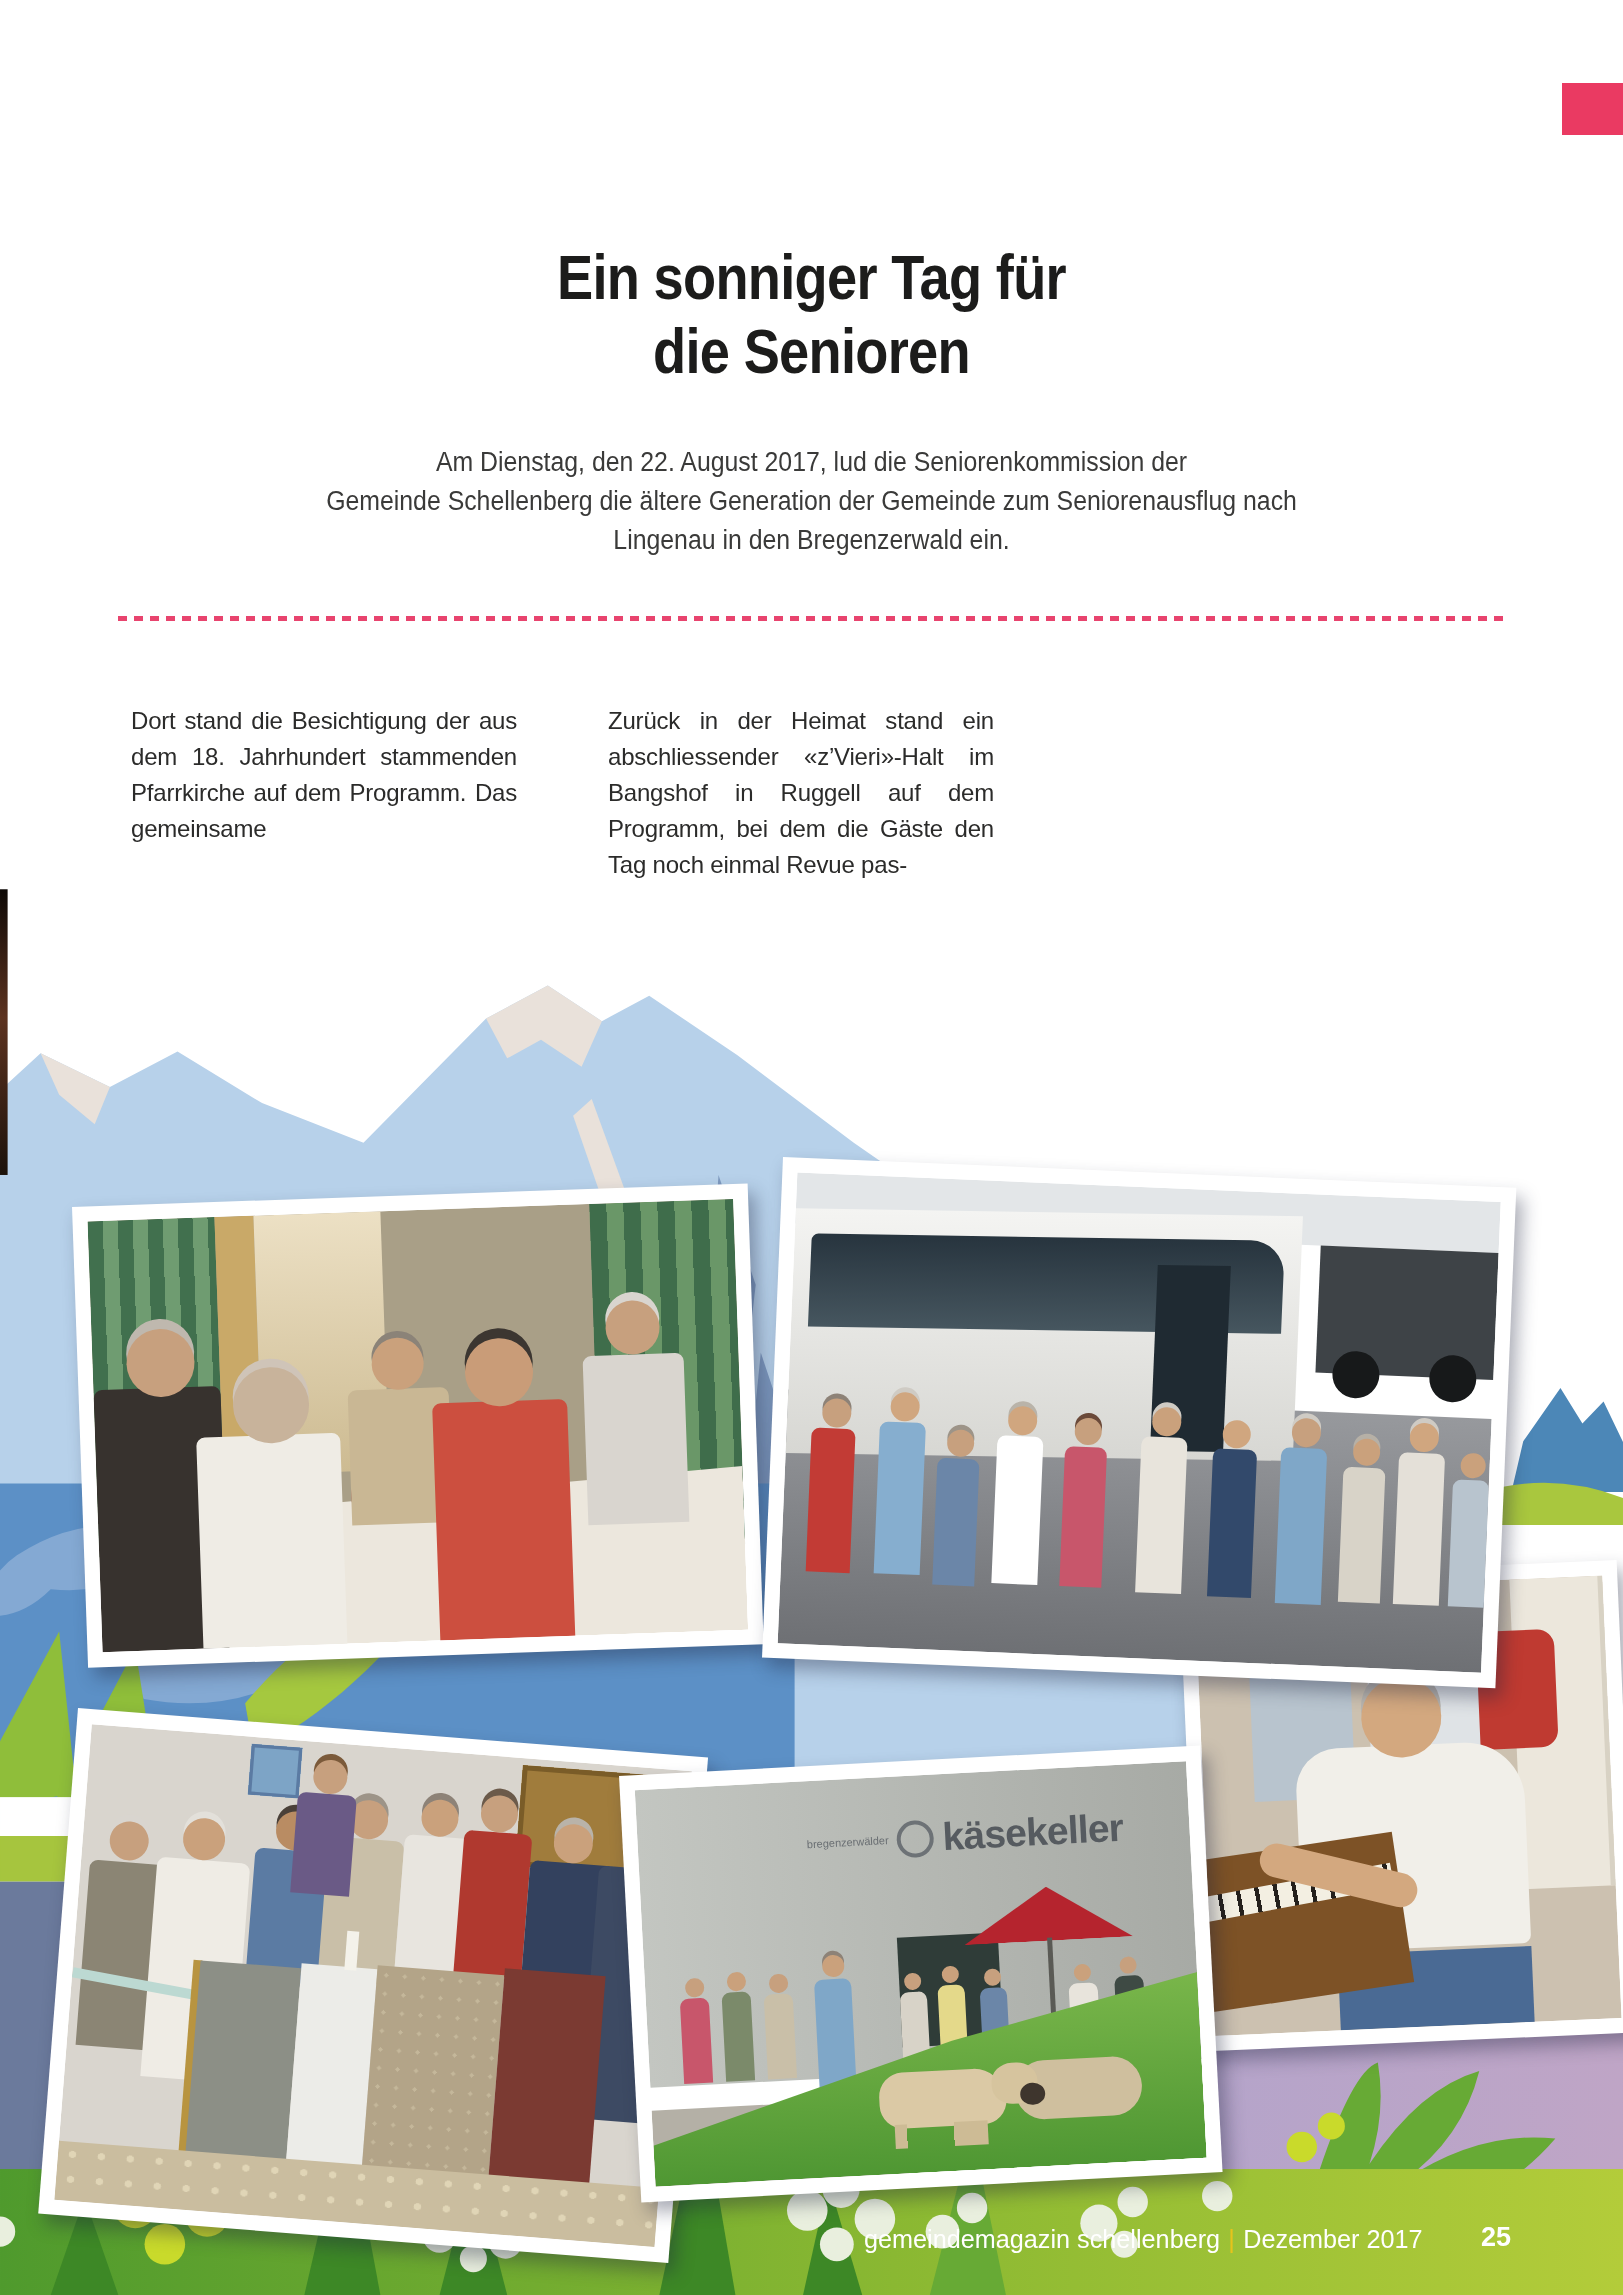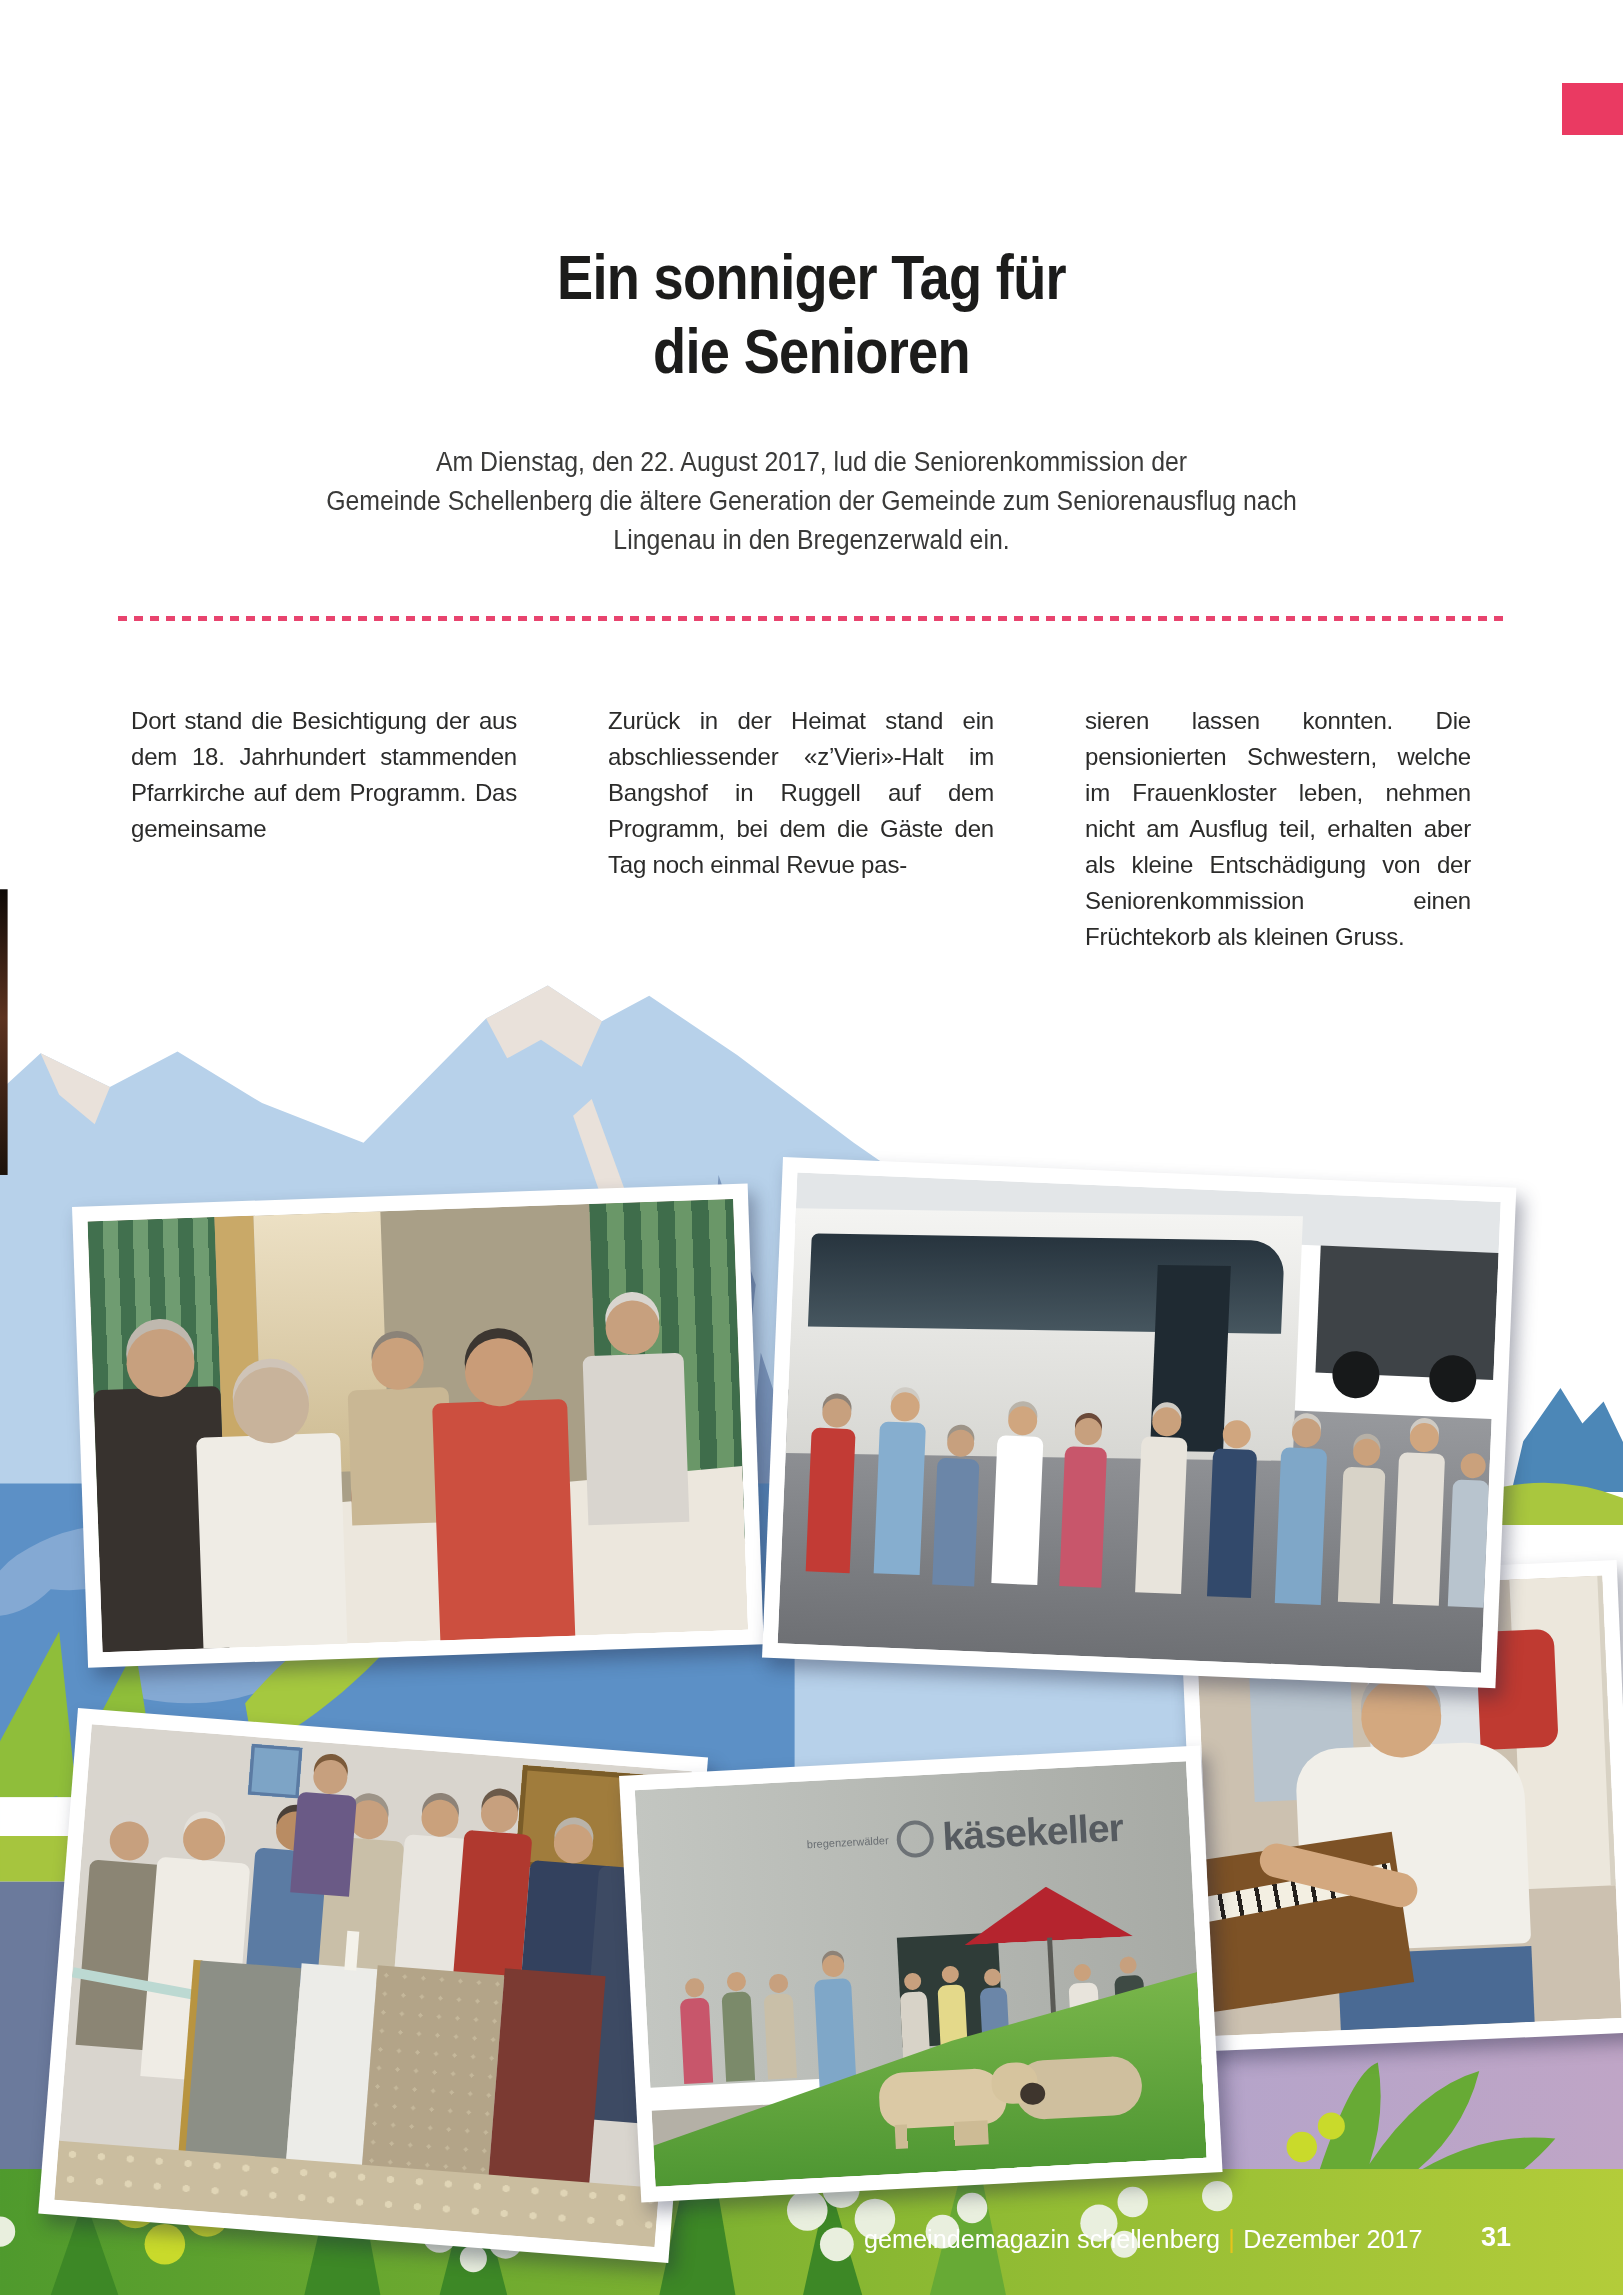--- a/index.html
+++ b/index.html
@@ -229,23 +229,20 @@
 
   <div class="dashed-rule"></div>
 
   <div class="columns">
     <div class="col">
       <p>Dort stand die Besichtigung der aus dem 18. Jahrhundert stammenden Pfarrkirche auf dem Programm. Das gemeinsame</p>
     </div>
     <div class="col">
       <p>Zurück in der Heimat stand ein abschliessender «z’Vieri»-Halt im Bangshof in Ruggell auf dem Programm, bei dem die Gäste den Tag noch einmal Revue pas-</p>
     </div>
-    <div class="col">
-      <p>sieren lassen konnten. Die pensionierten Schwestern, welche im Frauenkloster leben, nehmen nicht am Ausflug teil, erhalten aber als kleine Entschädigung von der Seniorenkommission einen Früchtekorb als kleinen Gruss.</p>
-    </div>
   </div>
 
   <div class="photo photo-a">
     <div class="pic">
       <div class="abs a-wall"></div>
       <div class="abs a-curtL"></div>
       <div class="abs a-wood"></div>
       <div class="abs a-window"></div>
       <div class="abs a-curtR"></div>
       <div class="abs a-table"></div>
@@ -427,16 +424,16 @@
       <div class="abs e-jeans"></div>
       <div class="abs e-piano"></div>
       <div class="abs e-keys"></div>
       <div class="abs" style="left:51px;top:271px;width:161px;height:34px;background:#d3a87f;border-radius:17px;transform:rotate(16deg);"></div>
     </div>
   </div>
 
   <div class="footer-line">
     <span>gemeindemagazin schellenberg</span><span class="footer-sep">|</span><span>Dezember 2017</span>
   </div>
-  <div class="page-num">31</div>
+  <div class="page-num">25</div>
 
 </div>
 
 
 </body></html>

